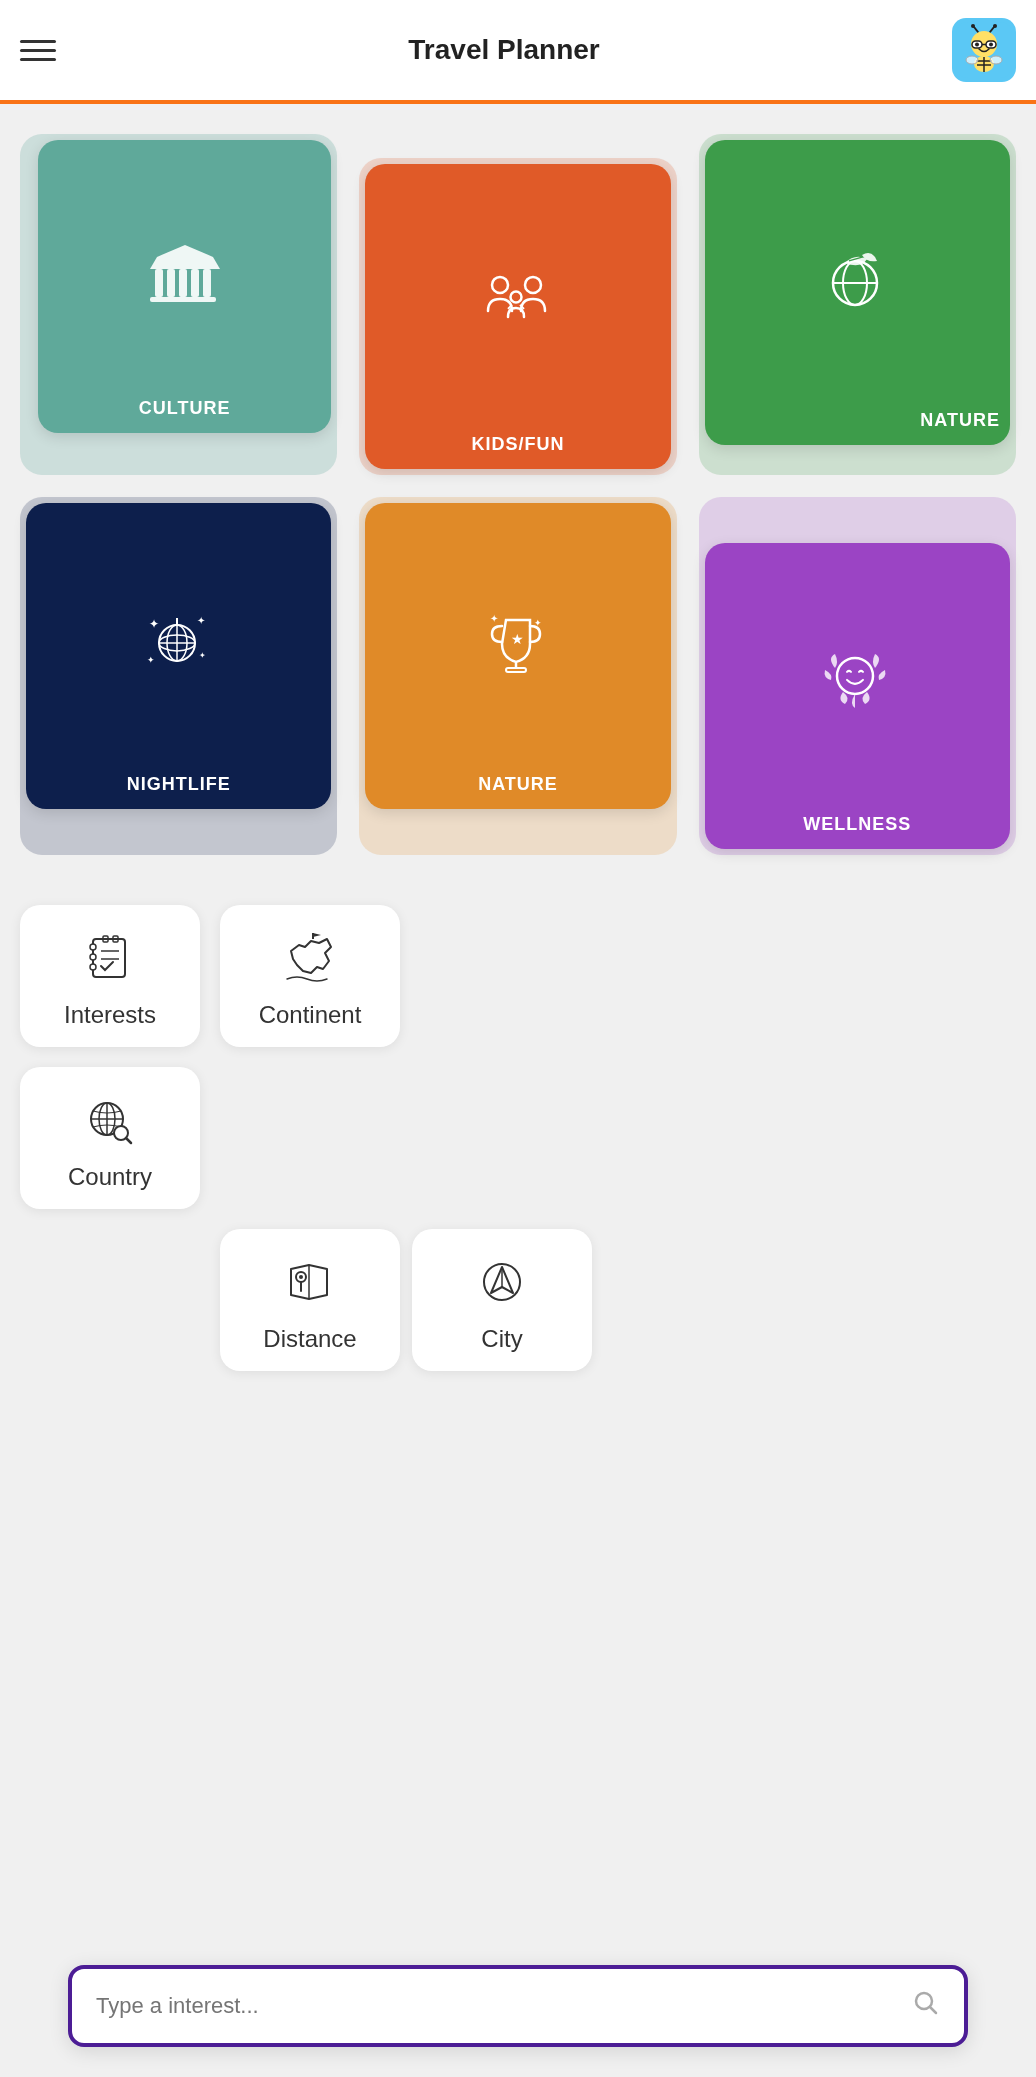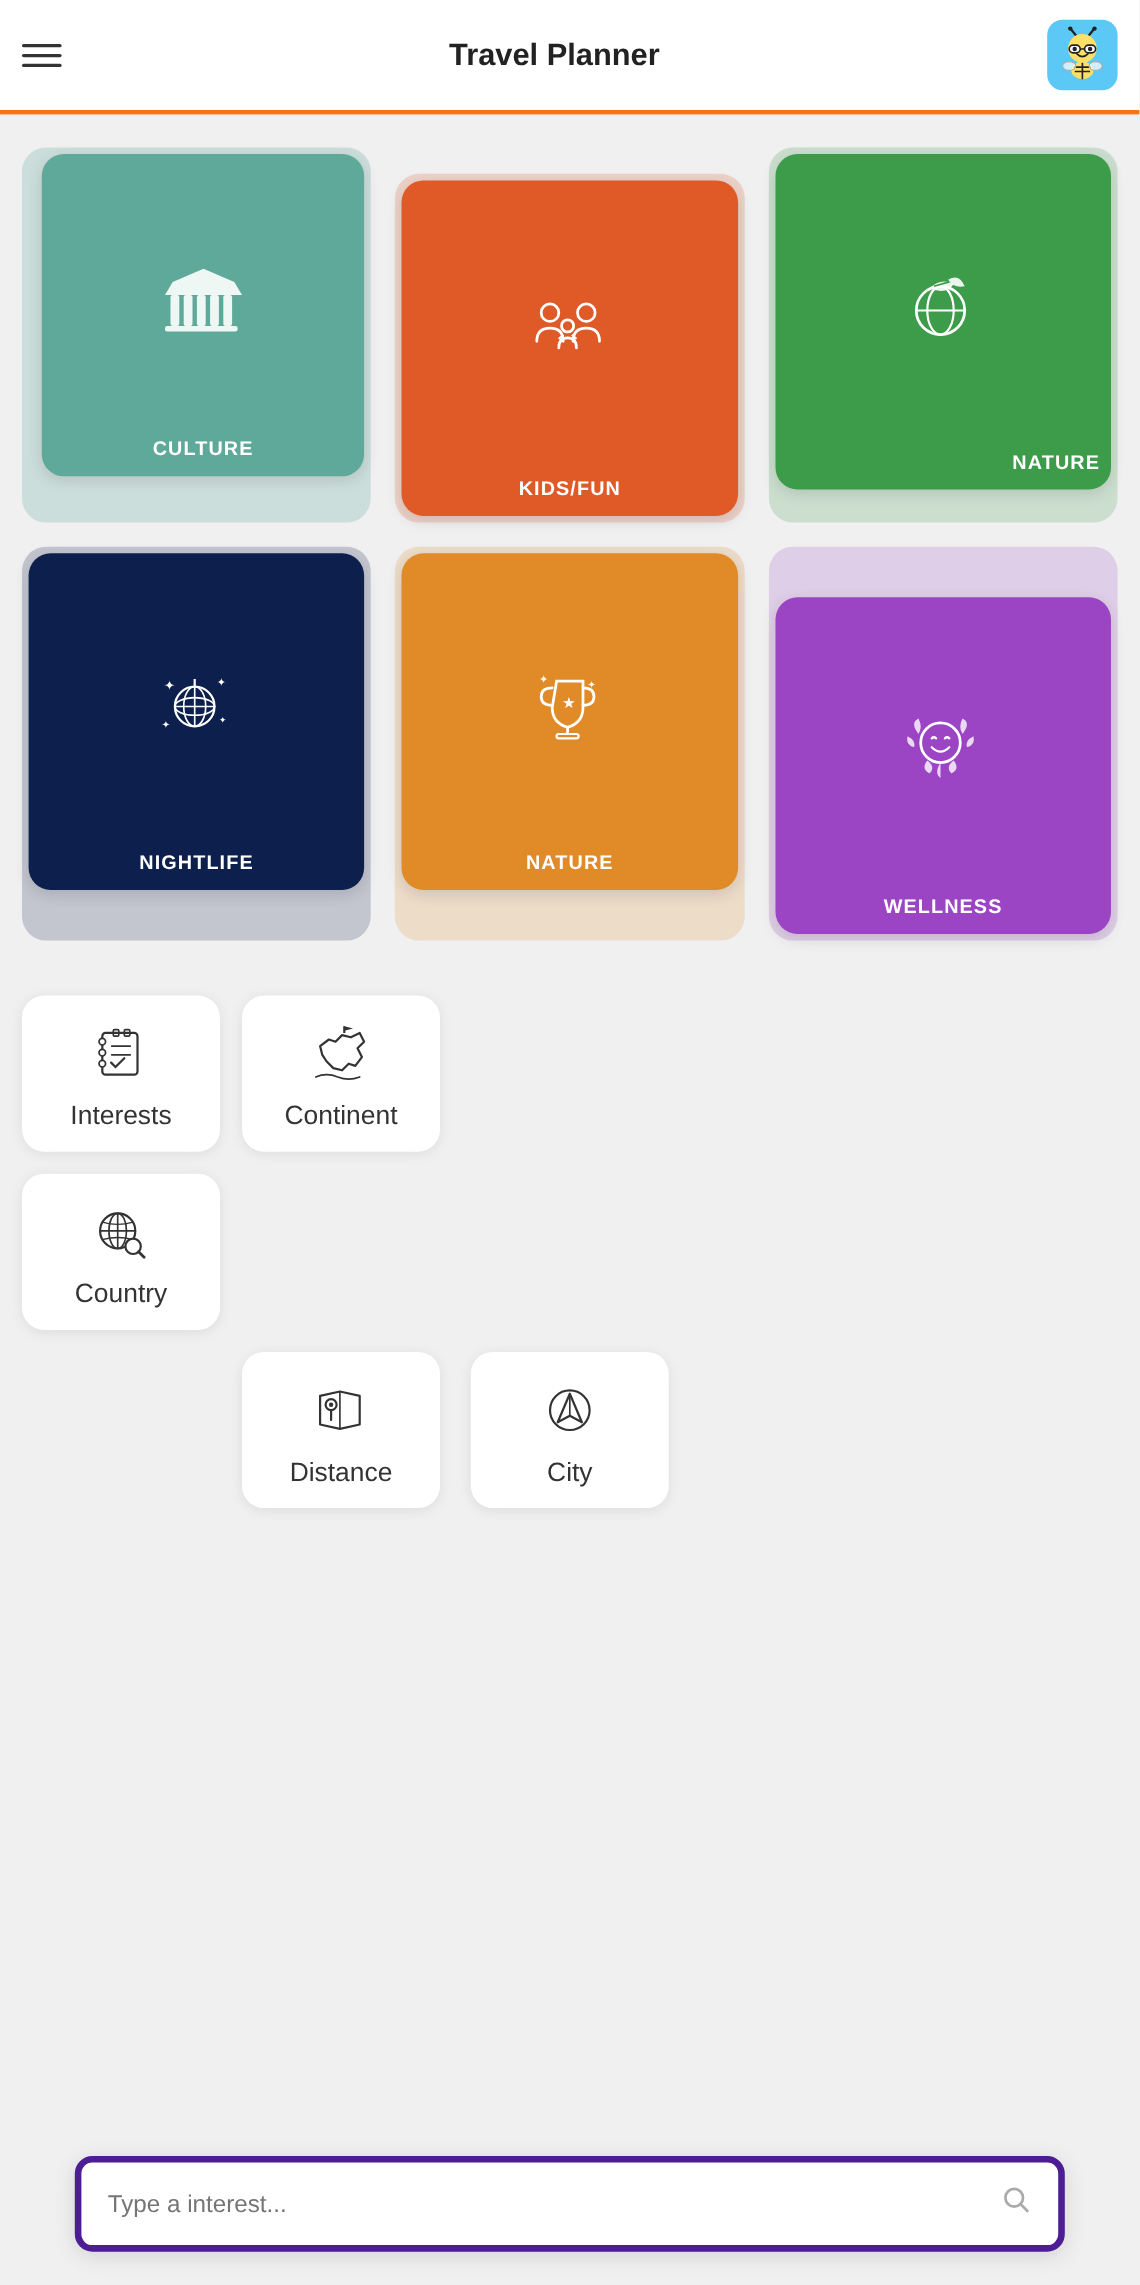--- a/index.html
+++ b/index.html
@@ -156,39 +156,39 @@
       width: calc(100% - 80px);
       max-width: 900px;
     }
     .search-bar {
       background: white;
       border-radius: 16px;
       padding: 20px 24px;
       display: flex;
       align-items: center;
       box-shadow: 0 4px 20px rgba(0,0,0,0.12);
-      border: 6px solid #4c1d95;
+      border: 4px solid #4c1d95;
     }
     .search-bar input {
       flex: 1;
       border: none;
       outline: none;
       font-size: 22px;
       color: #999;
       background: transparent;
     }
     .search-icon {
       color: #aaa;
       font-size: 24px;
     }
 
     
     .filter-row-right {
       display: flex;
-      gap: 28px;
+      gap: 12px;
       padding-left: 200px;
     }
   </style>
 </head>
 <body>
 
 <header class="header">
   <div class="hamburger-icon">
     <span></span>
     <span></span>

